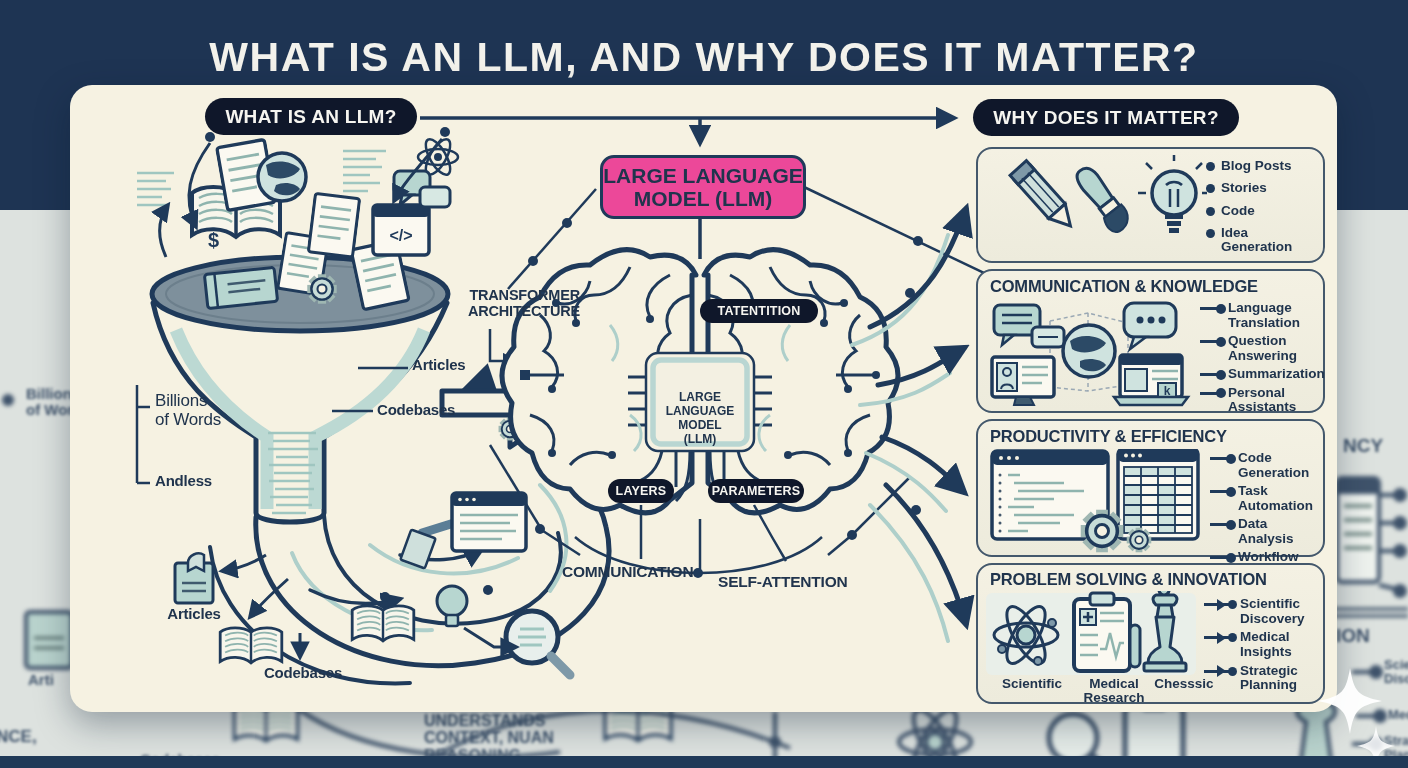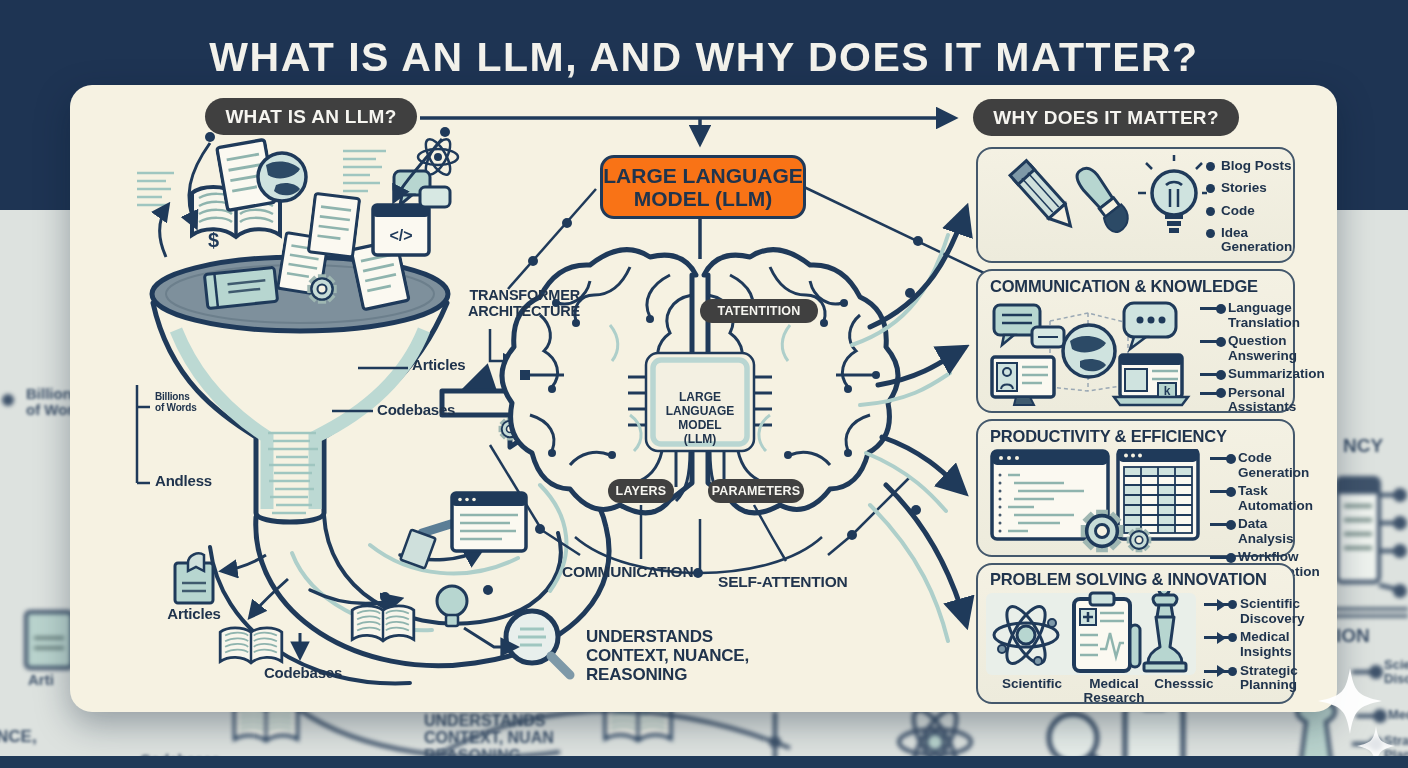--- a/index.html
+++ b/index.html
@@ -12,32 +12,32 @@
   .main-title{position:absolute;left:0;top:34px;width:1408px;text-align:center;
               color:#f3f2ec;font-size:41px;font-weight:800;letter-spacing:1.5px;white-space:pre;}
   .bgfrag{position:absolute;color:#3f536b;font-weight:800;white-space:pre-line;
           filter:blur(1.8px);line-height:1.08;}
   .bgsvg{position:absolute;left:0;top:0;filter:blur(2.2px);}
   
   .panel{position:absolute;left:70px;top:85px;width:1267px;height:627px;background:#f6f2e2;
          border-radius:22px;box-shadow:0 12px 34px rgba(10,25,45,.35);}
   .art{position:absolute;left:0;top:0;}
   .lbl{position:absolute;color:#20344d;font-weight:800;white-space:pre-line;line-height:1.12;letter-spacing:-0.2px;}
-  .pill{position:absolute;background:#404040;color:#f6f5f0;font-weight:800;border-radius:22px;
+  .pill{position:absolute;background:#0f172a;color:#f6f5f0;font-weight:800;border-radius:22px;
         display:flex;align-items:center;justify-content:center;letter-spacing:.3px;}
   .pill.big{height:37px;font-size:19px;}
   .pill.small{height:24px;font-size:12.5px;border-radius:13px;letter-spacing:.2px;}
   .llm-box{position:absolute;left:530px;top:70px;width:200px;height:58px;border:3.5px solid #1f3a5a;
-           border-radius:14px;background:#f97316;display:flex;align-items:center;justify-content:center;
+           border-radius:14px;background:#ec4899;display:flex;align-items:center;justify-content:center;
            text-align:center;color:#20344d;font-size:21px;font-weight:800;line-height:1.1;white-space:pre-line;}
   .chip-text{position:absolute;left:583px;top:279px;width:94px;height:78px;display:flex;align-items:center;
              justify-content:center;text-align:center;color:#20344d;font-size:12px;font-weight:800;
              line-height:1.18;white-space:pre-line;margin-top:15px;}
   
-  .bbox{position:absolute;left:906px;width:319px;border:2.5px solid #44586c;border-radius:16px;
+  .bbox{position:absolute;left:906px;width:349px;border:2.5px solid #44586c;border-radius:16px;
         background:linear-gradient(180deg,#f4f1e3,#edebdc);box-sizing:border-box;}
   .bbox .btitle{position:absolute;color:#20344d;font-weight:800;font-size:16.5px;letter-spacing:-0.2px;}
   .blist{position:absolute;display:flex;flex-direction:column;justify-content:space-around;}
   .bitem{display:flex;align-items:flex-start;gap:6px;margin:2px 0;}
   .bitem .txt{color:#20344d;font-weight:700;font-size:13.5px;line-height:1.08;white-space:pre-line;}
   .m-dot{flex:none;width:9px;height:9px;border-radius:50%;background:#1f3a5a;margin-top:3px;}
   .m-linedot{flex:none;position:relative;width:22px;height:3px;background:#1f3a5a;margin-top:6px;}
   .m-linedot::after{content:"";position:absolute;right:-4px;top:-3.5px;width:10px;height:10px;border-radius:50%;background:#1f3a5a;}
   .m-arrowdot{flex:none;position:relative;width:30px;height:3px;background:#1f3a5a;margin-top:6px;}
   .m-arrowdot::before{content:"";position:absolute;right:8px;top:-4.5px;border-left:9px solid #1f3a5a;
@@ -425,39 +425,36 @@
         <circle cx="846" cy="425" r="5" fill="#1f3a5a" stroke="none"></circle>
       </g>
     </svg>
 
     <div class="pill big" style="left:135px;top:13px;width:212px;">WHAT IS AN LLM?</div>
     <div class="pill big" style="left:903px;top:14px;width:266px;">WHY DOES IT MATTER?</div>
     <div class="llm-box">LARGE LANGUAGE
 MODEL (LLM)</div>
     <div class="lbl" style="left:398px;top:202px;font-size:14.5px;text-align:right;">TRANSFORMER
 ARCHITECTURE</div>
-    <div class="lbl" style="left:85px;top:306px;font-size:10px;font-weight:700;">Billions
+    <div class="lbl" style="left:85px;top:306px;font-size:17px;font-weight:400;">Billions
 of Words</div>
     <div class="lbl" style="left:85px;top:388px;font-size:15px;font-weight:700;">Andless</div>
     <div class="lbl" style="left:342px;top:272px;font-size:15px;font-weight:700;">Articles</div>
     <div class="lbl" style="left:307px;top:317px;font-size:15px;font-weight:700;">Codebases</div>
     <div class="lbl" style="left:88px;top:521px;width:72px;text-align:center;font-size:15px;font-weight:700;">Articles</div>
     <div class="lbl" style="left:188px;top:580px;width:90px;text-align:center;font-size:15px;font-weight:700;">Codebases</div>
     <div class="pill small" style="left:630px;top:214px;width:118px;">TATENTITION</div>
     <div class="pill small" style="left:538px;top:394px;width:66px;">LAYERS</div>
     <div class="pill small" style="left:638px;top:394px;width:96px;">PARAMETERS</div>
     <div class="chip-text">LARGE
 LANGUAGE
 MODEL
 (LLM)</div>
     <div class="lbl" style="left:492px;top:478px;font-size:15.5px;">COMMUNICATION</div>
     <div class="lbl" style="left:648px;top:488px;font-size:15.5px;">SELF-ATTENTION</div>
-    <div class="lbl" style="left:516px;top:542px;font-size:17px;">UNDERSTANDS
-CONTEXT, NUANCE,
-REASONING</div>
 
     <div class="bbox" style="top:62px;height:116px;">
       <svg width="215" height="84" style="position:absolute;left:14px;top:6px;">
         <g transform="rotate(-42 55 45)">
           <rect x="44" y="8" width="22" height="52" fill="#cfe0dc" stroke="#1f3a5a" stroke-width="3"></rect>
           <rect x="44" y="2" width="22" height="12" fill="#7e99a8" stroke="#1f3a5a" stroke-width="3"></rect>
           <path d="M44,60 L55,80 L66,60 Z" fill="#f6f2e2" stroke="#1f3a5a" stroke-width="3"></path>
           <line x1="51" y1="12" x2="51" y2="58" stroke="#1f3a5a" stroke-width="1.5"></line>
           <line x1="59" y1="12" x2="59" y2="58" stroke="#1f3a5a" stroke-width="1.5"></line>
         </g>

